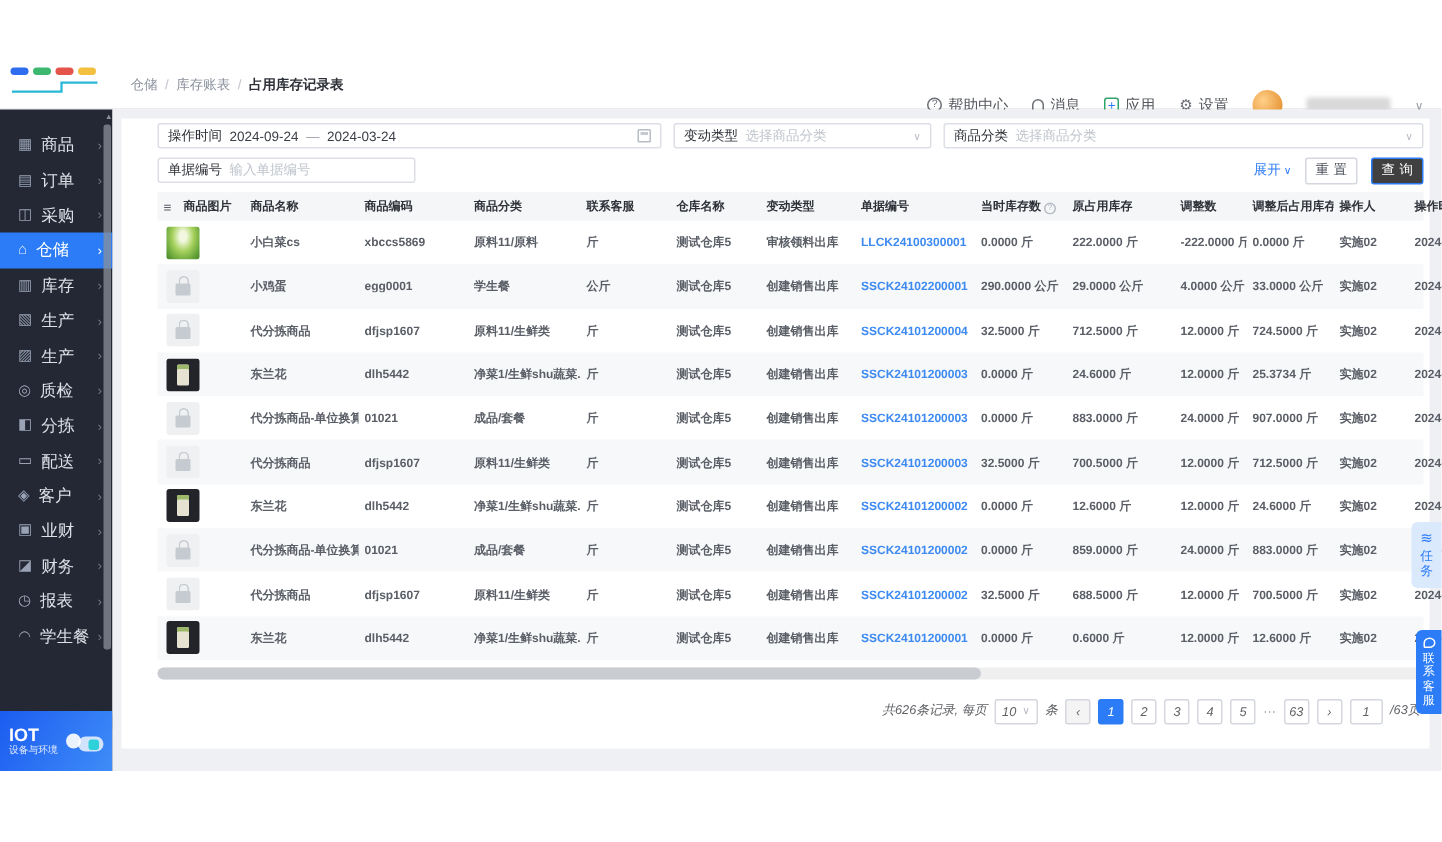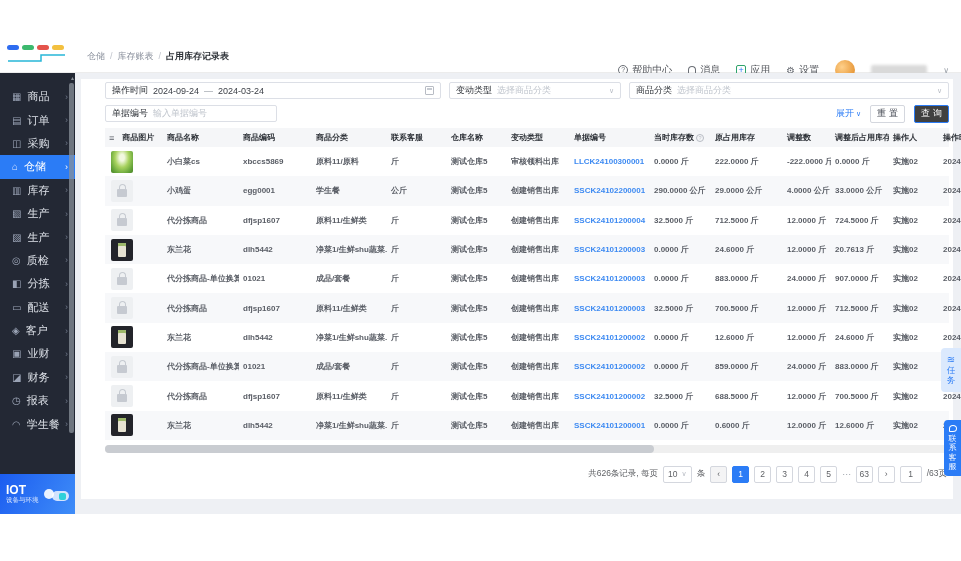--- a/index.html
+++ b/index.html
@@ -120,21 +120,21 @@
     border:1.5px solid #c6cad1; border-bottom:none; border-radius:4px 4px 0 0; }
   .img-dark { background:#23242a; }
   .img-dark::before { content:''; position:absolute; left:7px; top:4px; width:8px; height:14px;
     background:#e6e2d2; border-radius:1px; box-shadow:inset 0 3px 0 #9db86a; }
 
   .hscroll { height:8px; margin:5px 4px 0 4px; background:#efefef; border-radius:4px; }
   .h-thumb { width:65%; height:8px; background:#c9ccd1; border-radius:4px; }
 
   
   .pagination { display:flex; align-items:center; justify-content:flex-end; gap:5px;
-    margin:13px 6px 0 0; font-size:8.5px; color:#606266; }
+    margin:13px 6px 0 0; font-size:8.5px; color:#606266;font-style:italic; }
   .pg-select { border:1px solid #d4d7de; border-radius:2px; height:17px; display:flex;
     align-items:center; padding:0 4px; gap:4px; min-width:28px; }
   .pg-pages { display:flex; gap:5px; align-items:center; }
   .pg-btn { min-width:17px; height:17px; border:1px solid #d4d7de; border-radius:2px;
     display:flex; align-items:center; justify-content:center; background:#fff; cursor:pointer; }
   .pg-btn.active { background:#2b7cf6; border-color:#2b7cf6; color:#fff; }
   .pg-prev { background:#f4f4f5; }
   .pg-dots { color:#9aa0a8; }
   .pg-jump { border:1px solid #d4d7de; border-radius:2px; width:22px; height:17px;
     display:flex; align-items:center; justify-content:center; }
@@ -414,21 +414,21 @@
             <div class="t-cell tc2">东兰花</div>
             <div class="t-cell tc3">dlh5442</div>
             <div class="t-cell tc4">净菜1/生鲜shu蔬菜...</div>
             <div class="t-cell tc5">斤</div>
             <div class="t-cell tc6">测试仓库5</div>
             <div class="t-cell tc7">创建销售出库</div>
             <div class="t-cell t-link tc8">SSCK24101200003</div>
             <div class="t-cell tc9">0.0000 斤</div>
             <div class="t-cell tc10">24.6000 斤</div>
             <div class="t-cell tc11">12.0000 斤</div>
-            <div class="t-cell tc12">20.7613 斤</div>
+            <div class="t-cell tc12">25.3734 斤</div>
             <div class="t-cell tc13">实施02</div>
             <div class="t-cell tc14">2024-10-1</div>
           </div>
           <div class="t-row">
             <div class="t-cell tc1">
               <div class="p-img img-bag"></div>
             </div>
             <div class="t-cell tc2">代分拣商品-单位换算</div>
             <div class="t-cell tc3">01021</div>
             <div class="t-cell tc4">成品/套餐</div>

